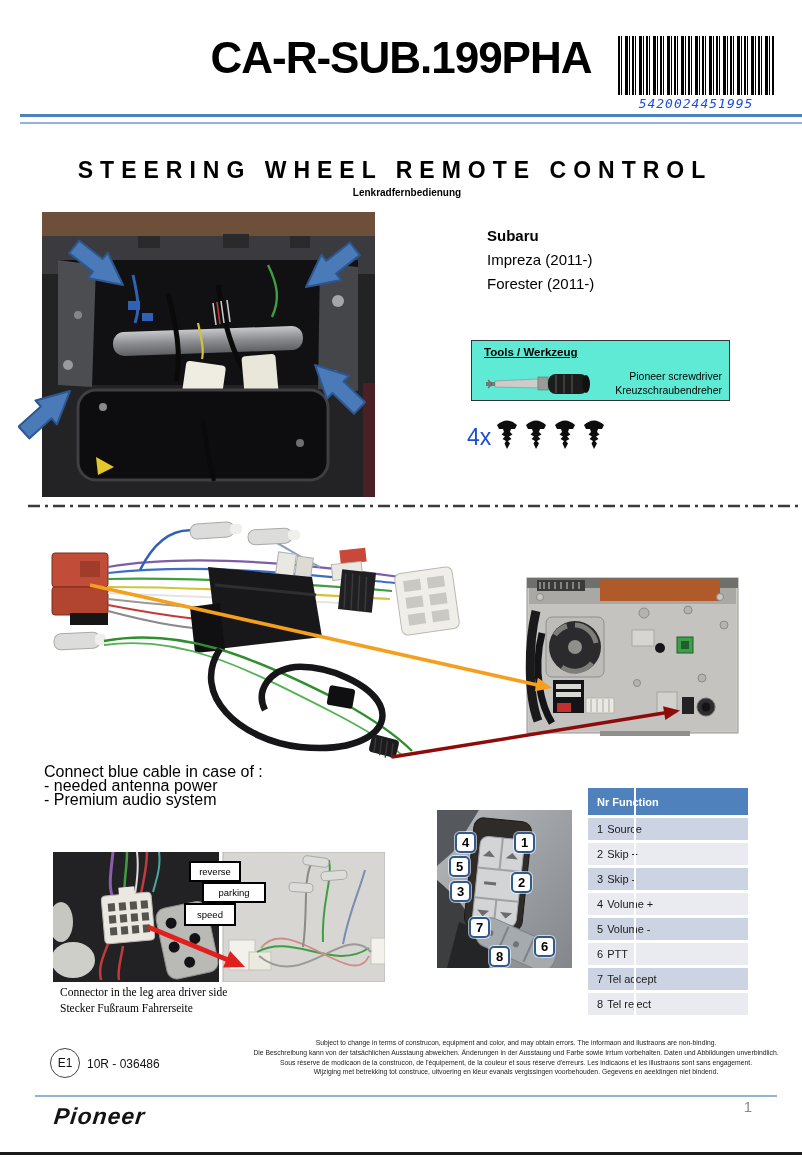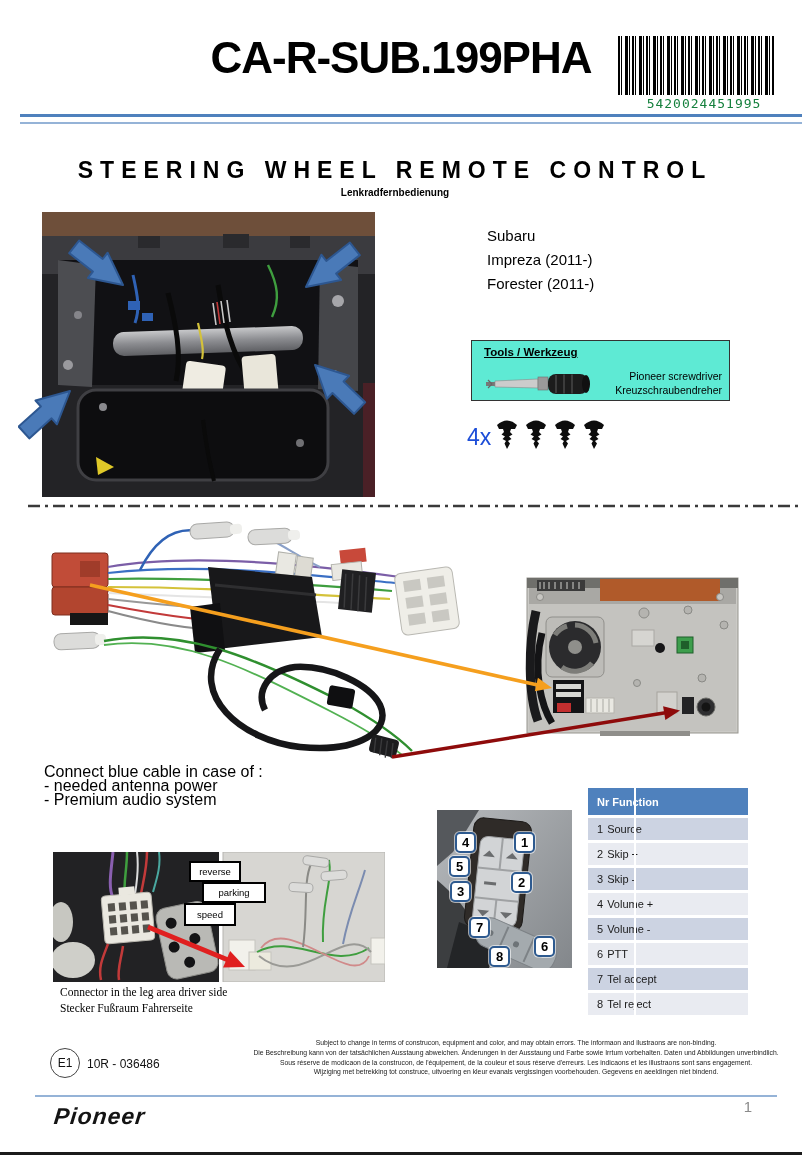--- a/index.html
+++ b/index.html
@@ -17,38 +17,38 @@
     font-size:44px; font-weight:bold; letter-spacing:-1px; color:#000;
   }
   .barcode { left:616px; top:34px; width:160px; height:82px; background:#fff; }
   .barcode .bars {
     position:absolute; left:2px; top:2px; width:156px; height:59px;
     background-image:repeating-linear-gradient(90deg,
       #000 0,#000 2px,#fff 2px,#fff 3px,#000 3px,#000 4px,#fff 4px,#fff 7px,
       #000 7px,#000 10px,#fff 10px,#fff 11px,#000 11px,#000 12px,#fff 12px,#fff 14px);
   }
   .barcode .num {
-    position:absolute; left:8px; top:62px; width:160px; text-align:center;
-    font-family:"DejaVu Sans Mono", monospace; font-size:13px; letter-spacing:1px; color:#15803d;
+    position:absolute; left:0; top:62px; width:160px; text-align:center;
+    font-family:"DejaVu Sans Mono", monospace; font-size:13px; letter-spacing:1px; color:#1d4ed8;font-style:italic;
   }
   .rule1 { left:20px; top:114px; width:782px; height:3px; background:#4f81bd; }
   .rule2 { left:20px; top:122px; width:782px; height:2px; background:#95b3d7; }
 
   .heading {
     left:0; top:157px; width:790px; text-align:center;
     font-size:23px; font-weight:bold; letter-spacing:7px; color:#000;
   }
   .heading-sub {
-    left:0; top:187px; width:790px; text-align:center;
+    left:12px; top:187px; width:790px; text-align:center;
     font-size:10px; font-weight:bold; color:#000;
   }
 
   
   .vehicle { left:487px; top:224px; font-size:15px; line-height:24px; color:#000; }
-  .vehicle .make { font-weight:normal; }
+  .vehicle .make { font-weight:bold; }
   .toolbox { left:471px; top:340px; width:259px; height:61px; border:1.2px solid #333; background:#5eead4; }
   .toolbox .ttl {
     position:absolute; left:12px; top:5px; font-size:11.5px; font-weight:bold;
     text-decoration:underline; color:#000;
   }
   .toolbox .names {
     position:absolute; right:7px; top:29px; text-align:right;
     font-size:10.5px; line-height:13.5px; color:#000;
   }
   .screwrow-label { left:467px; top:424px; font-size:23px; color:#1d4ed8; }

